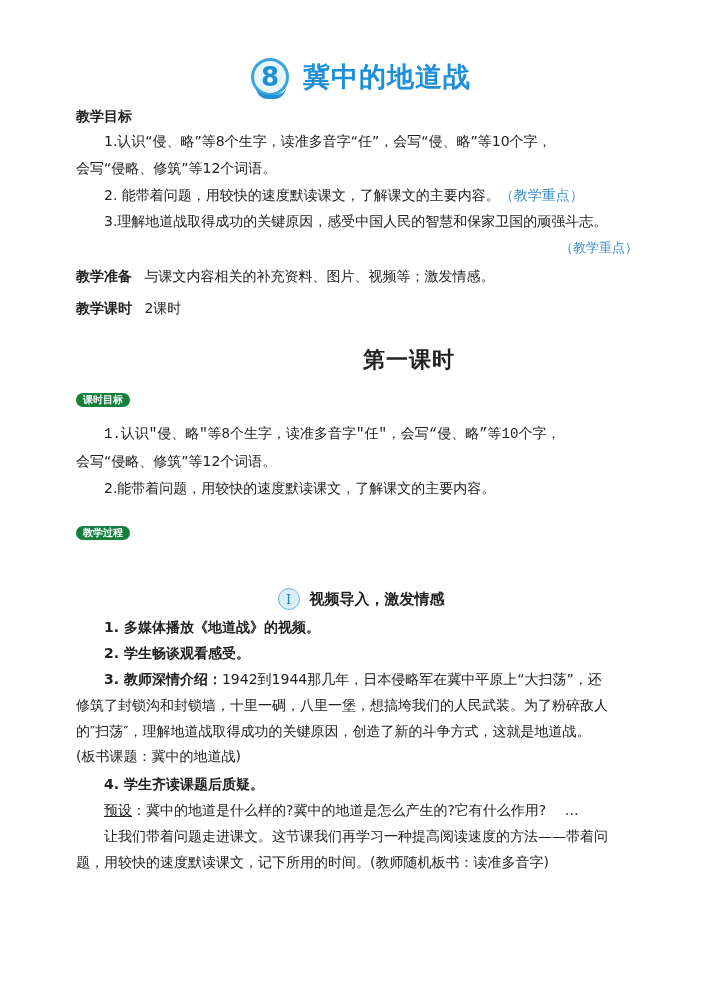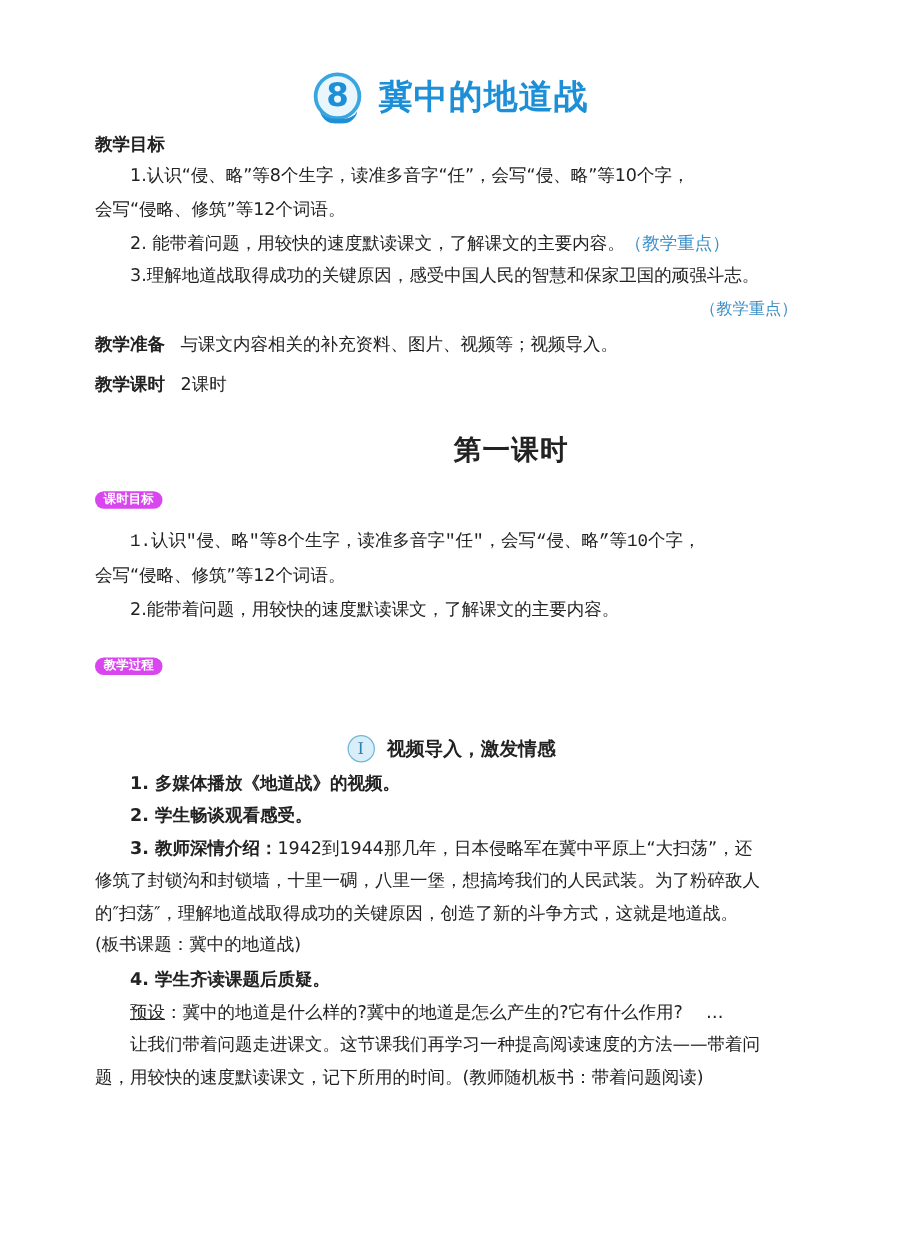--- a/index.html
+++ b/index.html
@@ -11,21 +11,21 @@
                   display: flex; align-items: center; justify-content: center; color: #1d8fd6; font-weight: bold;
                   font-size: 26px; position: relative; background: #eaf6fd; margin-right: 14px; }
   .lesson-badge::after { content: ""; position: absolute; bottom: -6px; left: 2px; width: 30px; height: 8px;
                   border-bottom: 4px solid #1d8fd6; border-radius: 0 0 16px 16px; }
   .lesson-title { color: #1d8fd6; font-size: 27px; font-weight: bold; letter-spacing: 1px; }
   .txt { position: absolute; font-size: 14px; line-height: 20px; white-space: nowrap; color: #222; }
   .bold { font-weight: bold; }
   .label { font-weight: bold; font-size: 14px; text-align: right; }
   .hl { color: #3a8fc7; }
   .h2 { position: absolute; top: 345px; left: 0; width: 722px; text-align: center; font-size: 22px; font-weight: bold; letter-spacing: 1px; margin-left: 48px; }
-  .pill { position: absolute; height: 14px; border-radius: 7px; background: #d946ef; color: #fff; font-size: 10px;
+  .pill { position: absolute; height: 14px; border-radius: 7px; background: #15803d; color: #fff; font-size: 10px;
           line-height: 14px; padding: 0 7px; font-weight: bold; }
   .sec-row { position: absolute; top: 588px; left: 0; width: 722px; display: flex; justify-content: center; align-items: center; }
   .circle-num { width: 20px; height: 20px; border-radius: 50%; border: 1px solid #6fb7d8; background: #d9eef8; color: #2a7fb0;
                 font-size: 13px; display: flex; align-items: center; justify-content: center; margin-right: 10px; font-family: "DejaVu Serif", serif; }
   .sec-title { font-size: 15px; font-weight: bold; }
   .u { text-decoration: underline; }
 </style>
 </head>
 <body>
 
@@ -40,21 +40,21 @@
   <div class="txt" style="left:104px; top:131px;">1.认识“侵、略”等8个生字，读准多音字“任”，会写“侵、略”等10个字，</div>
   <div class="txt" style="left:76px; top:158px;">会写“侵略、修筑”等12个词语。</div>
   <div class="txt" style="left:104px; top:185px;">
     <span>2. 能带着问题，用较快的速度默读课文，了解课文的主要内容。</span><span class="hl">（教学重点）</span>
   </div>
   <div class="txt" style="left:104px; top:211px;">3.理解地道战取得成功的关键原因，感受中国人民的智慧和保家卫国的顽强斗志。</div>
   <div class="txt hl" style="left:560px; top:238px; font-size:13px;">（教学重点）</div>
 
   <div class="txt" style="left:76px; top:266px;">
     <span class="label">教学准备</span>
-    <span style="margin-left:8px;">与课文内容相关的补充资料、图片、视频等；视频导入。</span>
+    <span style="margin-left:8px;">与课文内容相关的补充资料、图片、视频等；激发情感。</span>
   </div>
 
   <div class="txt" style="left:76px; top:298px;">
     <span class="label">教学课时</span>
     <span style="margin-left:8px;">2课时</span>
   </div>
 
   <div class="h2">第一课时</div>
 
   <div class="pill" style="left:76px; top:393px;">课时目标</div>
@@ -75,15 +75,15 @@
     <span class="bold">3. 教师深情介绍：</span><span>1942到1944那几年，日本侵略军在冀中平原上“大扫荡”，还</span>
   </div>
   <div class="txt" style="left:76px; top:695px;">修筑了封锁沟和封锁墙，十里一碉，八里一堡，想搞垮我们的人民武装。为了粉碎敌人</div>
   <div class="txt" style="left:76px; top:721px;">的″扫荡″，理解地道战取得成功的关键原因，创造了新的斗争方式，这就是地道战。</div>
   <div class="txt" style="left:76px; top:746px;">(板书课题：冀中的地道战)</div>
   <div class="txt bold" style="left:104px; top:774px;">4. 学生齐读课题后质疑。</div>
   <div class="txt" style="left:104px; top:800px;">
     <span class="u">预设</span><span>：冀中的地道是什么样的?冀中的地道是怎么产生的?它有什么作用?　 …</span>
   </div>
   <div class="txt" style="left:104px; top:826px;">让我们带着问题走进课文。这节课我们再学习一种提高阅读速度的方法——带着问</div>
-  <div class="txt" style="left:76px; top:852px;">题，用较快的速度默读课文，记下所用的时间。(教师随机板书：带着问题阅读)</div>
+  <div class="txt" style="left:76px; top:852px;">题，用较快的速度默读课文，记下所用的时间。(教师随机板书：读准多音字)</div>
 
 </div>
 
 </body></html>

